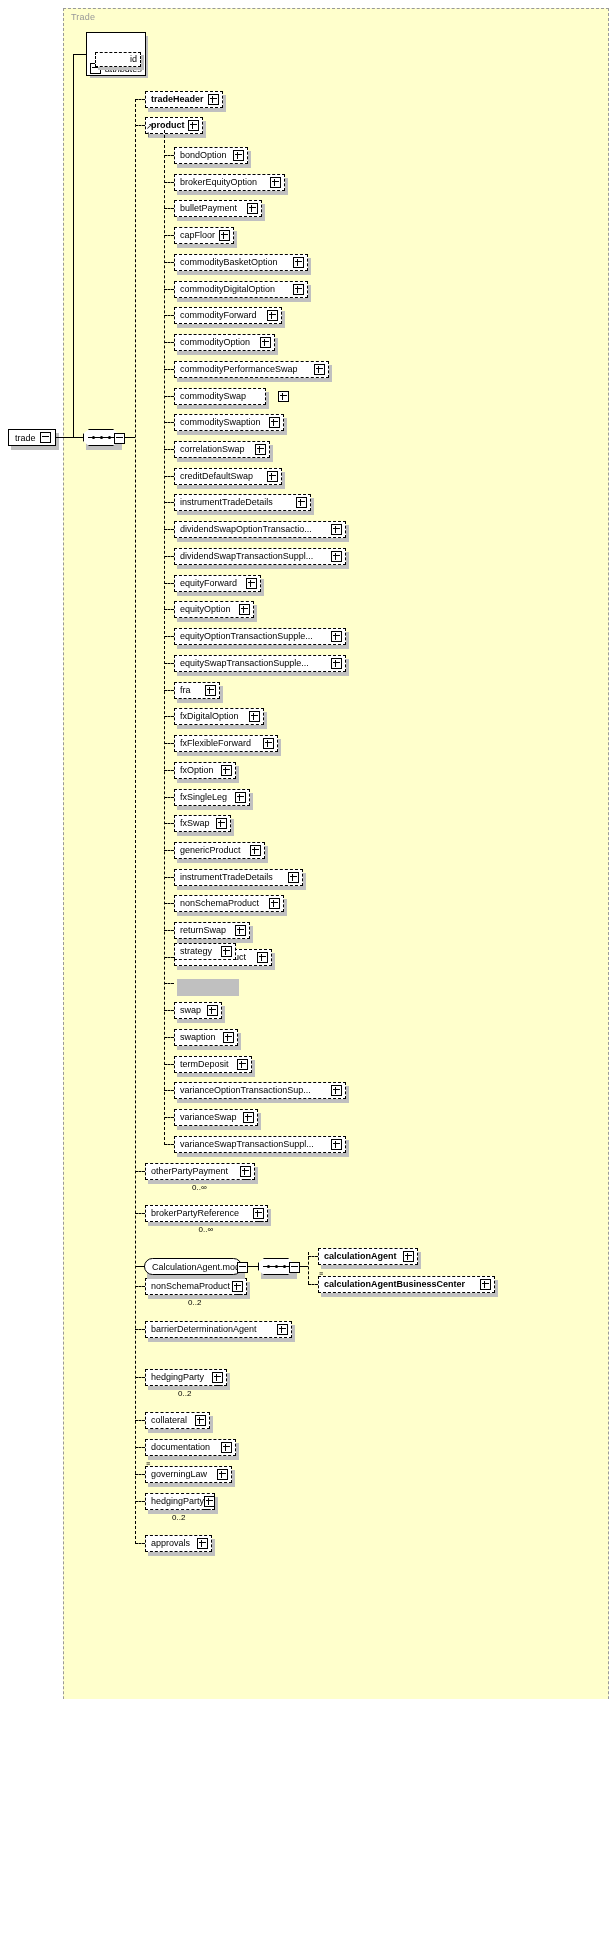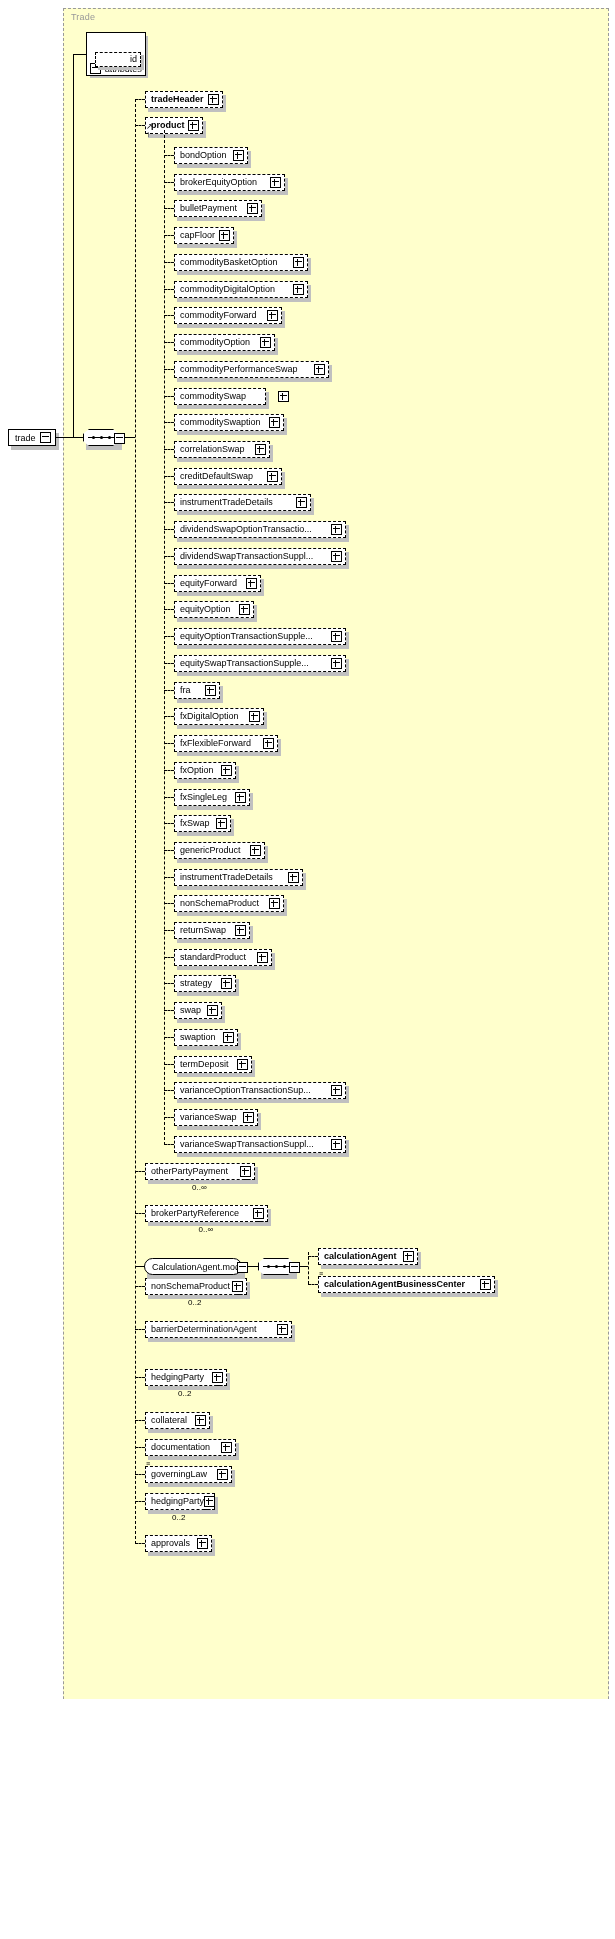--- a/index.html
+++ b/index.html
@@ -303,21 +303,21 @@
         <span class="plus" style="margin-left: auto;"></span>
       </div>
       <div class="dln-h" style="left: 164px; top: 930px; width: 10px;"></div>
       <div class="shadow" style="left: 177px; top: 953px; width: 98px; height: 17px;"></div>
       <div class="el opt" style="left: 174px; top: 949px; width: 98px;">
         <span class="lbl">standardProduct</span>
         <span class="plus" style="margin-left: auto;"></span>
       </div>
       <div class="dln-h" style="left: 164px; top: 957px; width: 10px;"></div>
       <div class="shadow" style="left: 177px; top: 979px; width: 62px; height: 17px;"></div>
-      <div class="el opt" style="left: 174px; top: 975px; width: 62px;">
+      <div class="el opt" style="left: 174px; top: 943px; width: 62px;">
         <span class="lbl">strategy</span>
         <span class="plus" style="margin-left: auto;"></span>
       </div>
       <div class="dln-h" style="left: 164px; top: 983px; width: 10px;"></div>
       <div class="shadow" style="left: 177px; top: 1006px; width: 48px; height: 17px;"></div>
       <div class="el opt" style="left: 174px; top: 1002px; width: 48px;">
         <span class="lbl">swap</span>
         <span class="plus" style="margin-left: auto;"></span>
       </div>
       <div class="dln-h" style="left: 164px; top: 1010px; width: 10px;"></div>

